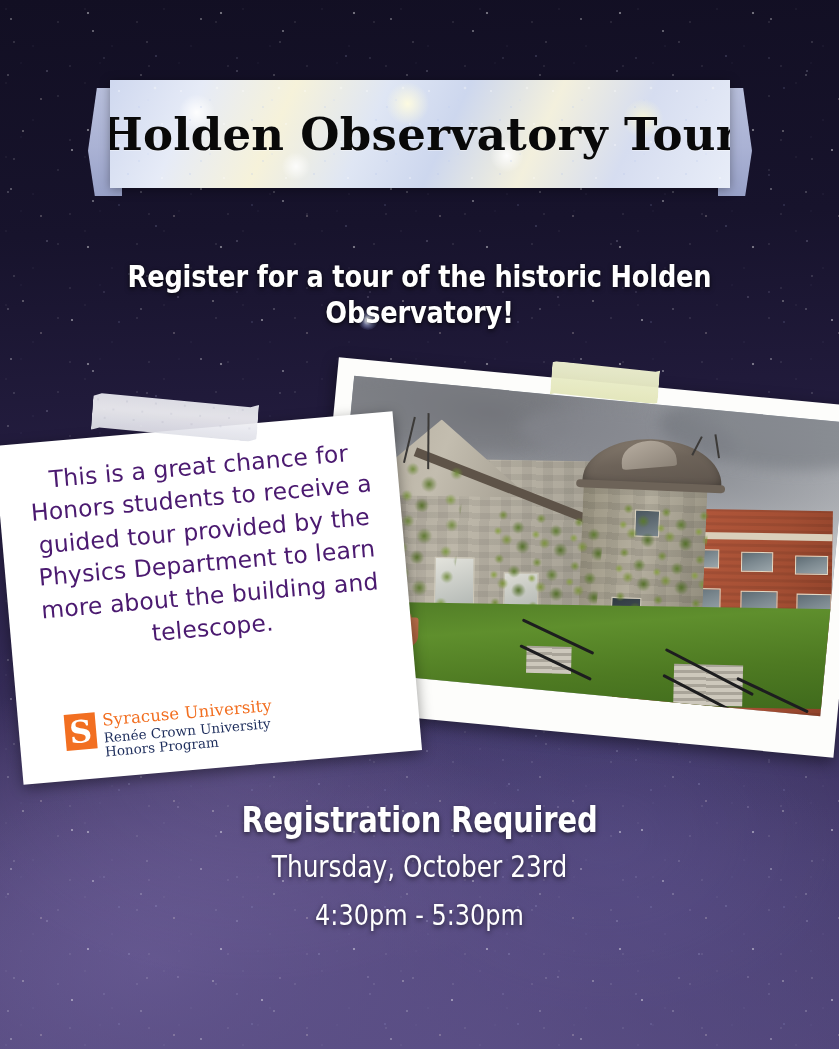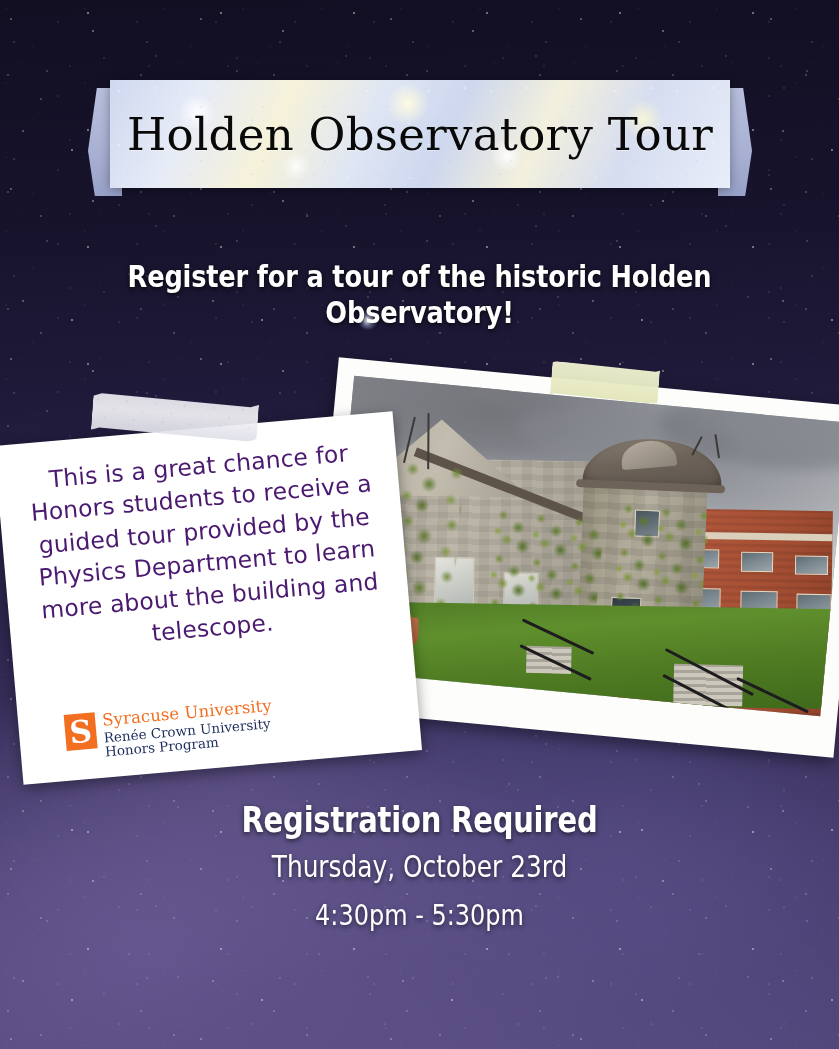--- a/index.html
+++ b/index.html
@@ -138,21 +138,21 @@
       radial-gradient(1.8px 1.8px at 45px 8px, rgba(255,255,250,1), transparent),
       radial-gradient(1.3px 1.3px at 18px 40px, rgba(175,192,232,.85), transparent),
       radial-gradient(1.5px 1.5px at 52px 44px, rgba(255,255,255,.95), transparent),
       radial-gradient(1.2px 1.2px at 38px 20px, rgba(200,212,245,.8), transparent);
     background-size: 62px 54px;
   }
   .banner-title {
     position: relative;
     z-index: 2;
     font-family: "DejaVu Serif", "Liberation Serif", serif;
-    font-weight: 400;
+    font-weight: 700;
     font-size: 45px;
     letter-spacing: .3px;
     color: #090909;
     white-space: nowrap;
     text-shadow: 0 1px 0 rgba(255,255,255,.35);
   }
 
   
   .subtitle {
     position: absolute;

